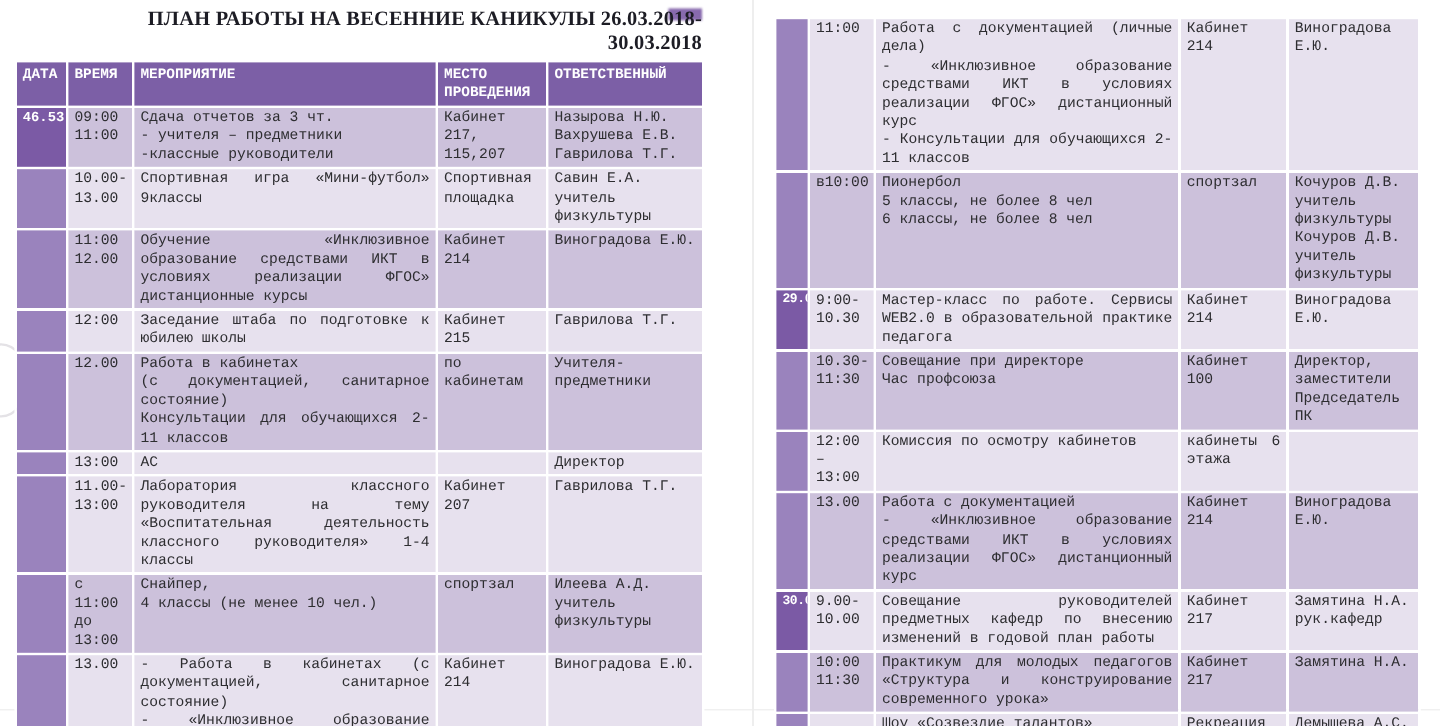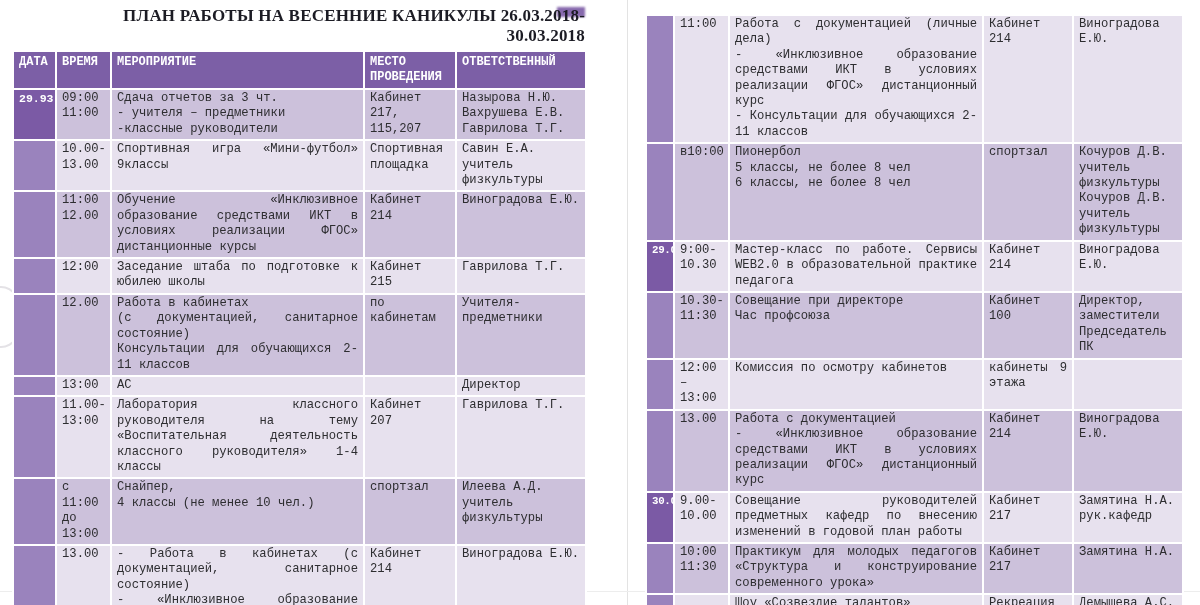--- a/index.html
+++ b/index.html
@@ -89,21 +89,21 @@
       <tr>
         <th>ДАТА</th>
         <th>ВРЕМЯ</th>
         <th>МЕРОПРИЯТИЕ</th>
         <th>МЕСТО ПРОВЕДЕНИЯ</th>
         <th>ОТВЕТСТВЕННЫЙ</th>
       </tr>
     </thead>
     <tbody>
         <tr>
-          <td class="col-date date-filled">29.93</td>
+          <td class="col-date date-filled">46.53</td>
           <td class="col-time shade-a">09:00
 11:00</td>
           <td class="col-event shade-a">Сдача отчетов за 3 чт.
 - учителя – предметники
 -классные руководители</td>
           <td class="col-place shade-a">Кабинет 217, 115,207</td>
           <td class="col-resp shade-a">Назырова Н.Ю.
 Вахрушева Е.В.
 Гаврилова Т.Г.</td>
         </tr>
@@ -240,21 +240,21 @@
           <td class="col-place shade-a">Кабинет 100</td>
           <td class="col-resp shade-a">Директор,
 заместители
 Председатель ПК</td>
         </tr>
         <tr>
           <td class="col-date date-empty"></td>
           <td class="col-time shade-b">12:00 –
 13:00</td>
           <td class="col-event shade-b">Комиссия по осмотру кабинетов</td>
-          <td class="col-place shade-b">кабинеты 9 этажа</td>
+          <td class="col-place shade-b">кабинеты 6 этажа</td>
           <td class="col-resp shade-b"></td>
         </tr>
         <tr>
           <td class="col-date date-empty"></td>
           <td class="col-time shade-a">13.00</td>
           <td class="col-event shade-a">Работа с документацией
 - «Инклюзивное образование средствами ИКТ в условиях реализации ФГОС» дистанционный курс</td>
           <td class="col-place shade-a v-mid">Кабинет 214</td>
           <td class="col-resp shade-a v-mid">Виноградова Е.Ю.</td>
         </tr>

